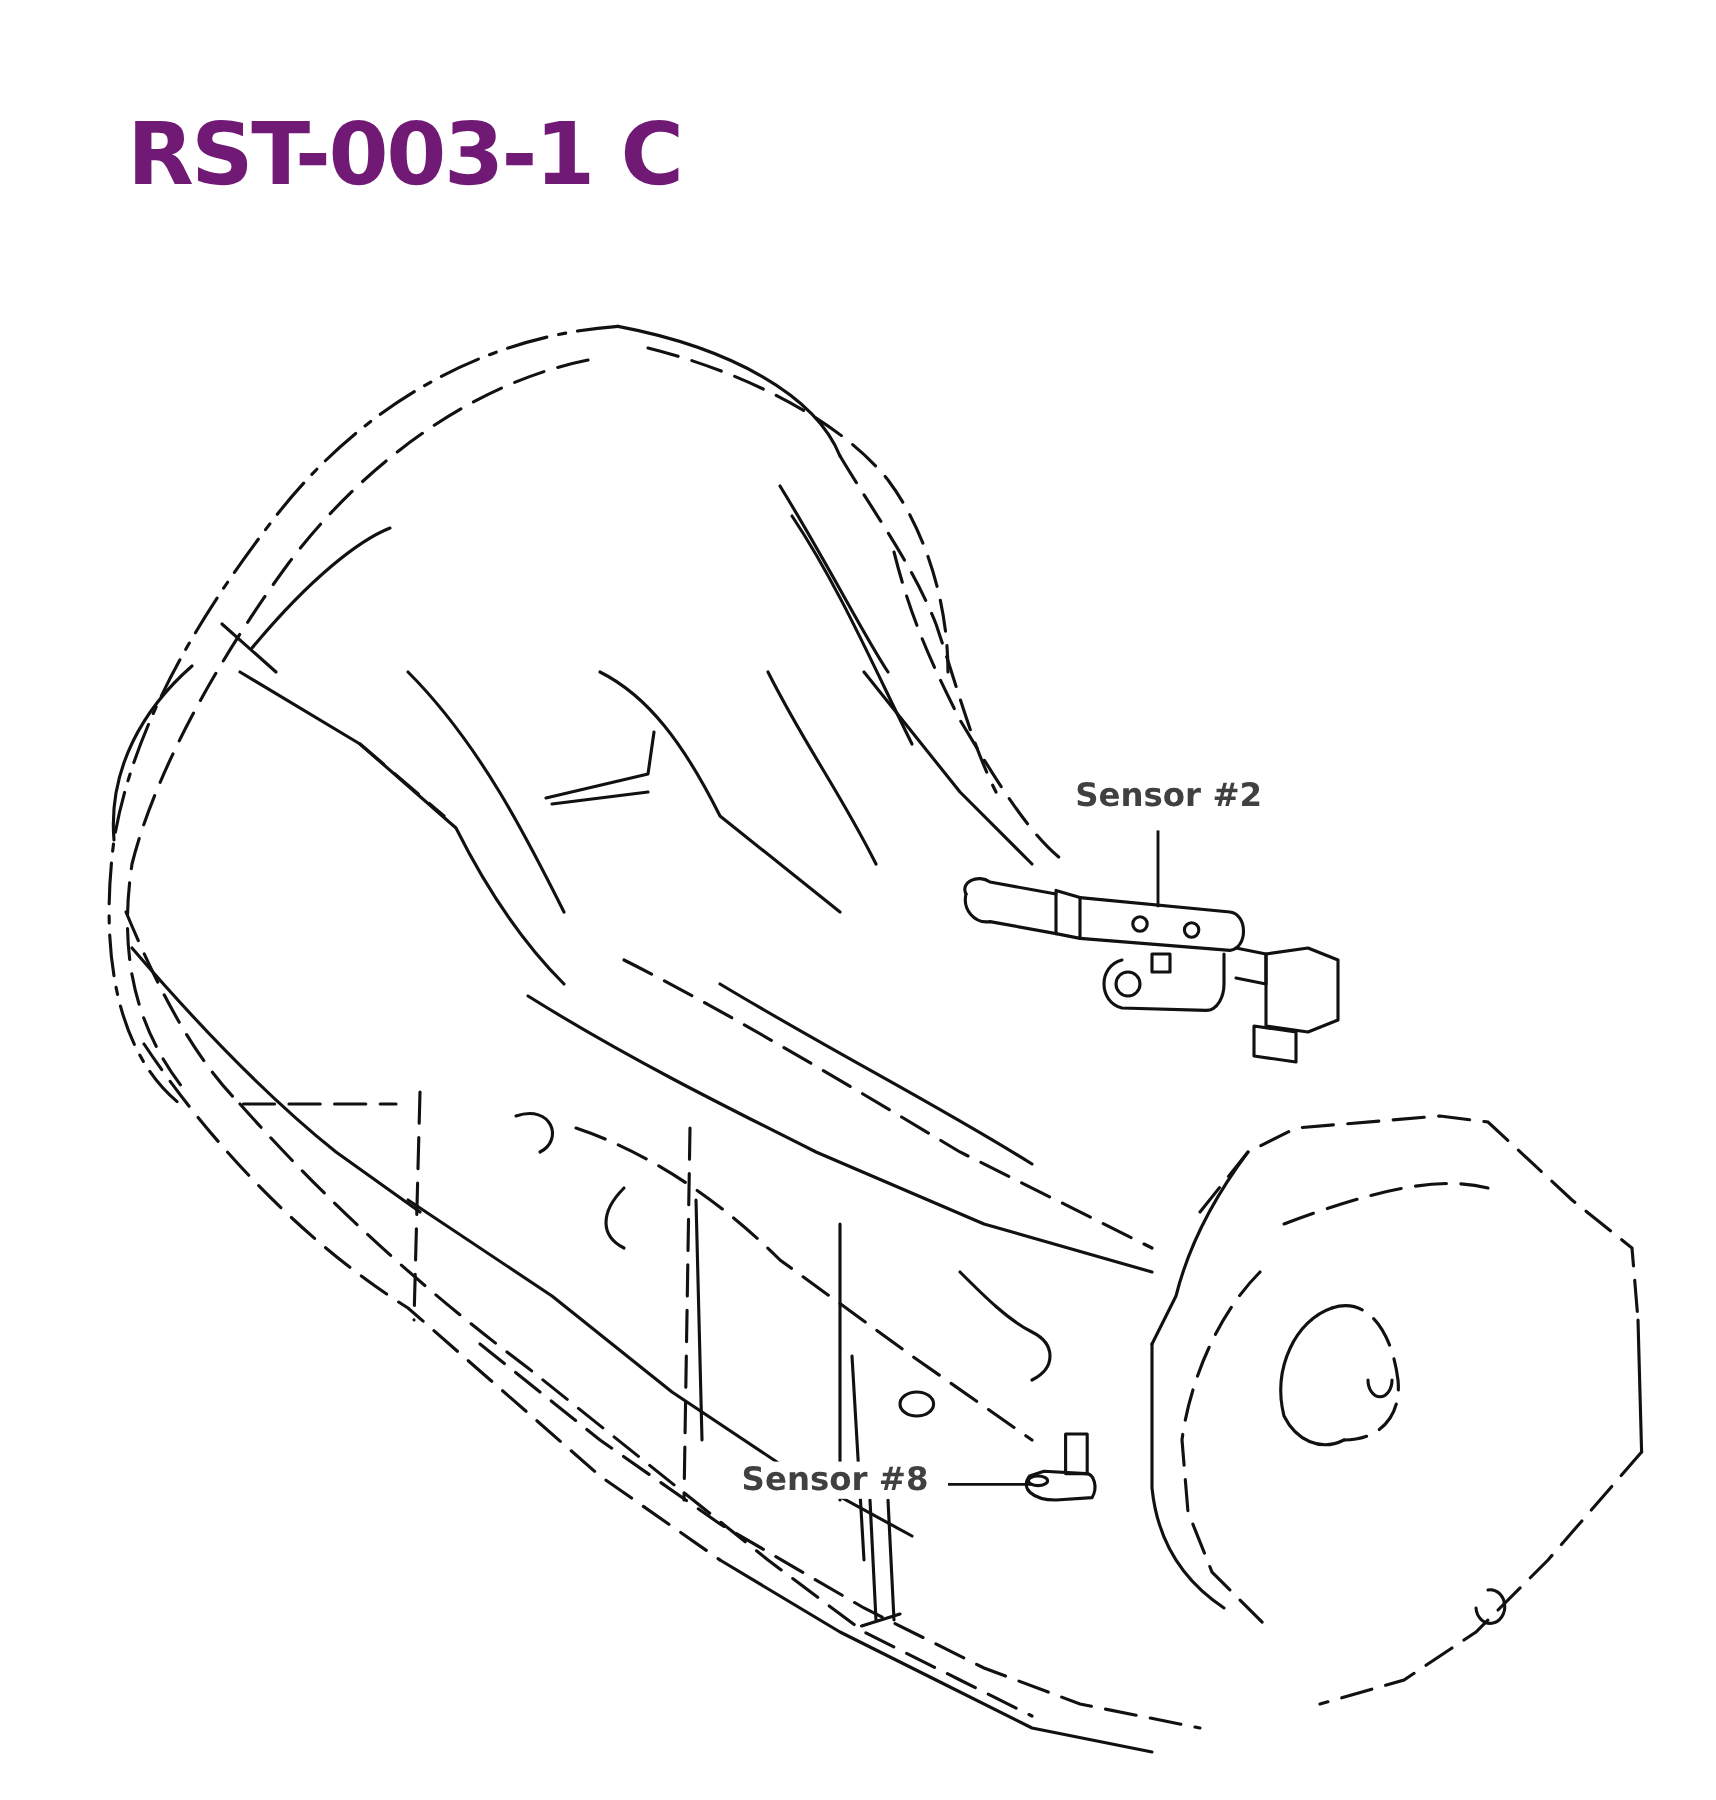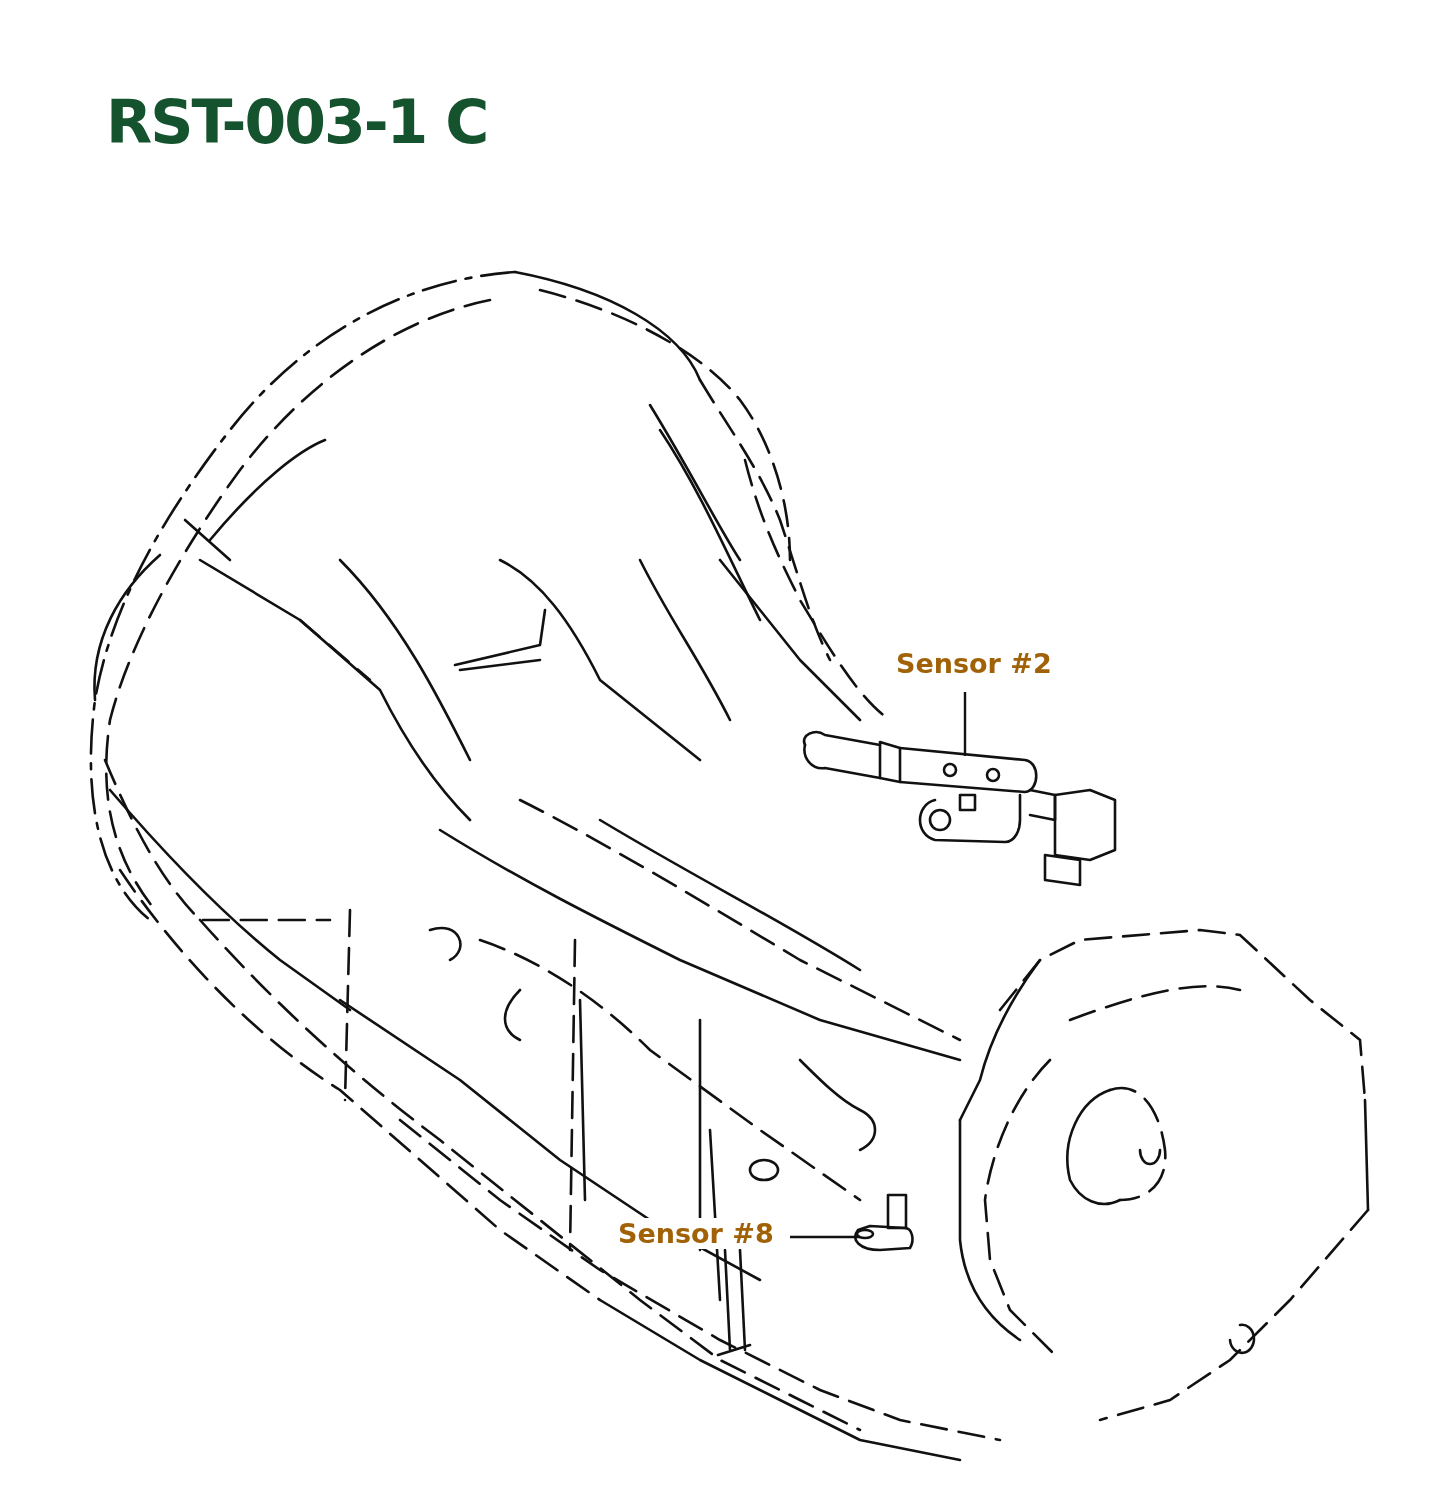--- a/index.html
+++ b/index.html
@@ -1,29 +1,29 @@
 <!DOCTYPE html>
 <html><head>
 <meta charset="utf-8">
 <style>
   html, body { margin: 0; padding: 0; background: #ffffff; }
   body { width: 1430px; height: 1500px; position: relative; overflow: hidden; font-family: "DejaVu Sans", sans-serif; }
   .title {
     position: absolute; left: 106px; top: 92px;
     font-family: "DejaVu Sans", sans-serif; font-weight: bold;
-    font-size: 60px; letter-spacing: -2px; color: #14532d; line-height: 1; text-align: center;
+    font-size: 72px; letter-spacing: -2px; color: #701a75; line-height: 1; text-align: center;
   }
   .drawing { position: absolute; left: 0; top: 0; width: 1430px; height: 1500px; }
   .drawing .s { fill: none; stroke: #111; stroke-width: 2.6; stroke-linecap: round; stroke-linejoin: round; }
   .drawing .d { fill: none; stroke: #111; stroke-width: 2.6; stroke-dasharray: 26 12; stroke-linecap: round; }
   .drawing .dd { fill: none; stroke: #111; stroke-width: 2.6; stroke-dasharray: 34 10 6 10; stroke-linecap: round; }
   .drawing .leader { stroke: #111; stroke-width: 2.4; fill: none; }
   .callout {
     position: absolute; font-family: "DejaVu Sans", sans-serif; font-weight: bold;
-    font-size: 27px; color: #a16207; background: #fff; padding: 0 2px; white-space: nowrap;
+    font-size: 27px; color: #404040; background: #fff; padding: 0 2px; white-space: nowrap;
   }
   .callout-2 { left: 894px; top: 648px; }
   .callout-1 { left: 616px; top: 1218px; }
 </style>
 </head>
 <body>
 
 <div class="title">RST-003-1 C</div>
 
 <svg class="drawing" viewBox="0 0 1430 1500" xmlns="http://www.w3.org/2000/svg">

